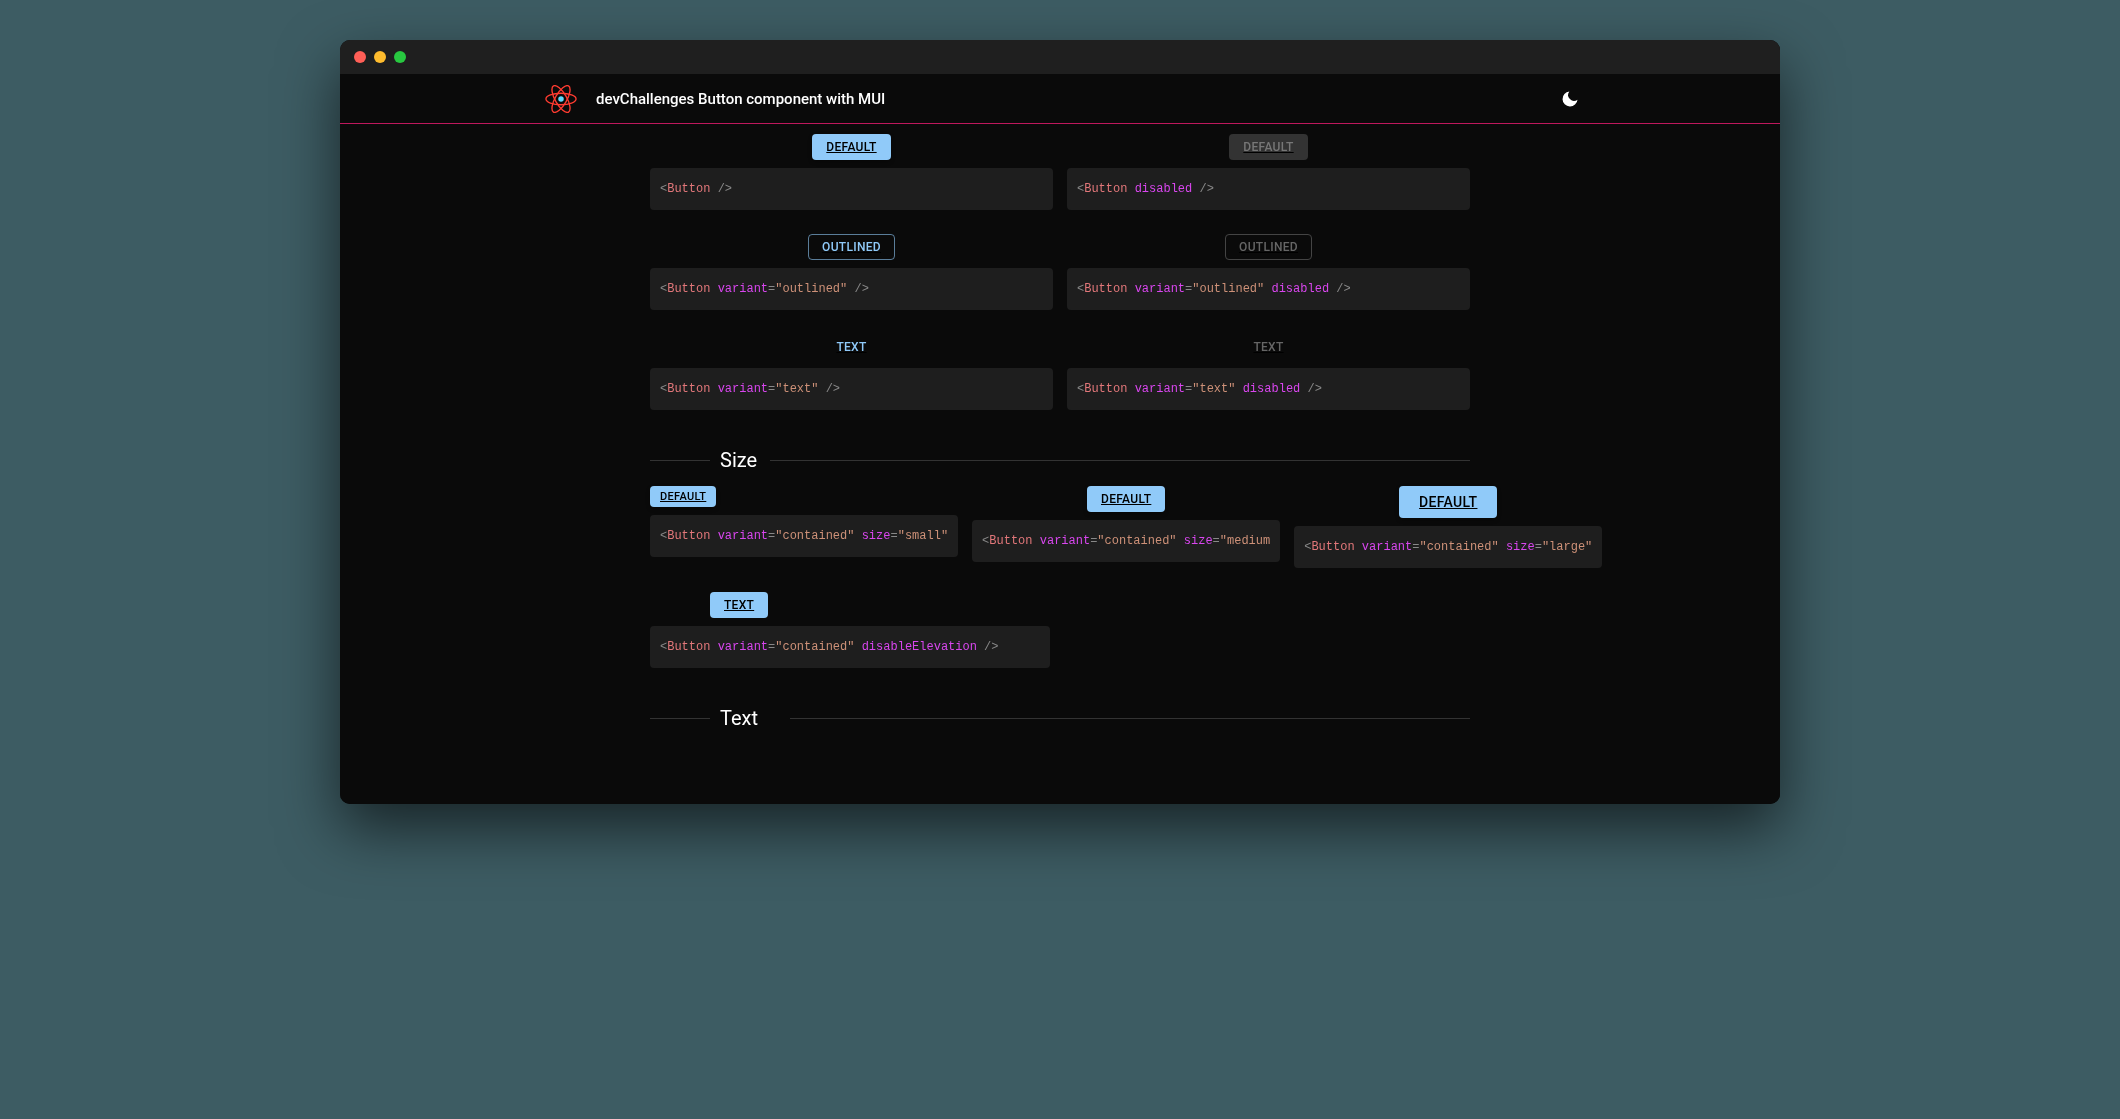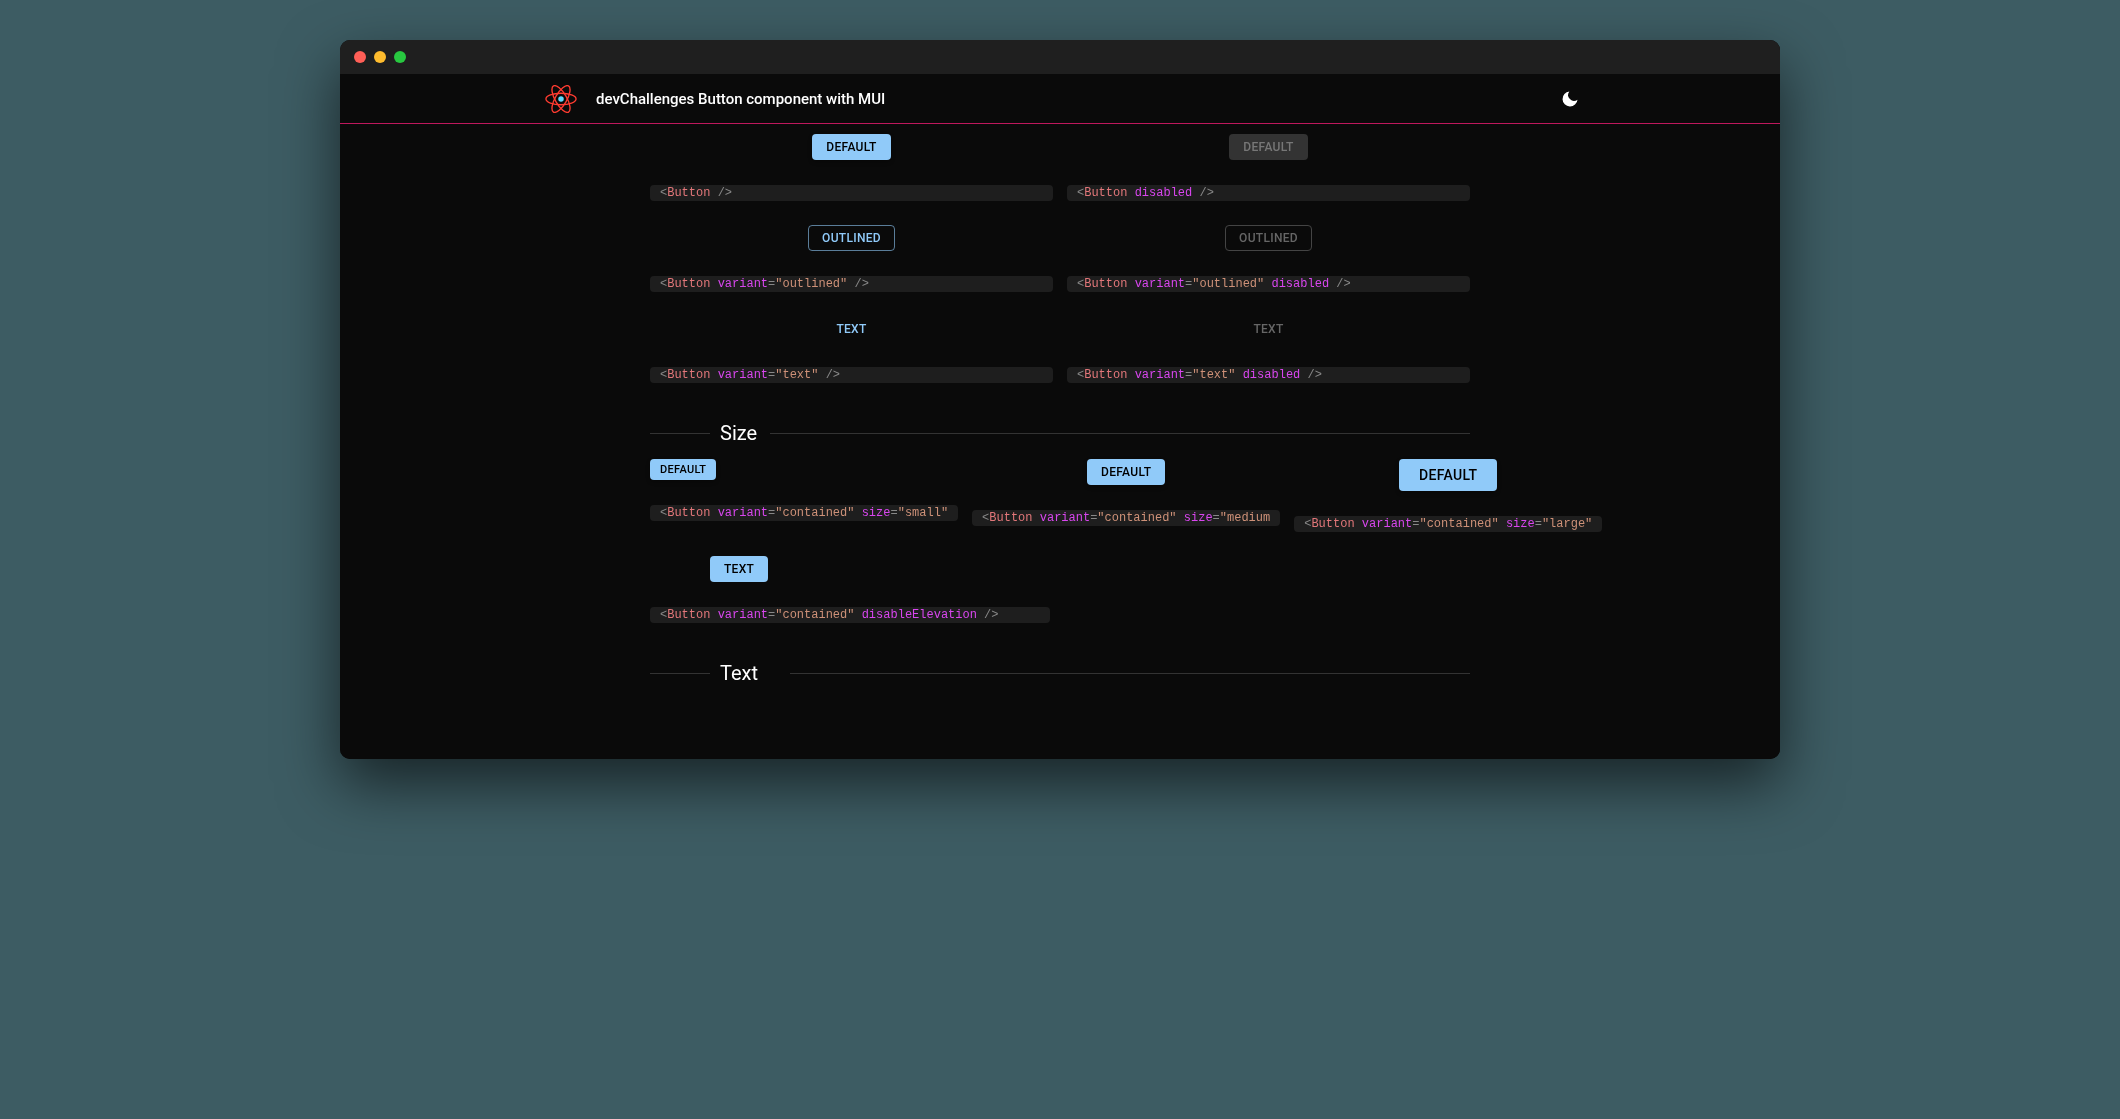--- a/index.html
+++ b/index.html
@@ -82,21 +82,21 @@
     .section-heading.s-size::after { left: 120px; }
     .section-heading.s-shadow::after { left: 260px; }
     .section-heading.s-icons::after { left: 140px; }
 
     .grid-2 { display: grid; grid-template-columns: 1fr 1fr; gap: 14px; margin-bottom: 24px; }
     .grid-3 { display: grid; grid-template-columns: 1fr 1fr 1fr; gap: 14px; margin-bottom: 24px; }
     .grid-1 { display: grid; grid-template-columns: 400px; gap: 14px; margin-bottom: 24px; }
 
     .demo-cell { display: flex; flex-direction: column; align-items: center; }
     .demo-cell.left { align-items: flex-start; }
-    .demo-btn-wrap { display: flex; justify-content: center; width: 100%; margin-bottom: 8px; }
+    .demo-btn-wrap { display: flex; justify-content: center; width: 100%; margin-bottom: 8px; text-decoration: underline; }
 
     .btn {
       font-family: inherit;
       font-size: 12px;
       font-weight: 500;
       border-radius: 4px;
       text-transform: uppercase;
       letter-spacing: 0.3px;
       cursor: pointer;
       border: none;
@@ -111,25 +111,24 @@
     .btn.small { padding: 4px 10px; font-size: 11px; }
     .btn.medium { padding: 6px 14px; font-size: 12px; }
     .btn.large { padding: 8px 20px; font-size: 14px; }
 
     .code-block {
       width: 100%;
       background: #1e1e1e;
       color: #ddd;
       font-family: 'SFMono-Regular', Consolas, 'Liberation Mono', Menlo, monospace;
       font-size: 12px;
-      padding: 1px 10px;
+      padding: 14px 10px;
       border-radius: 4px;
       white-space: nowrap;
       overflow: hidden;
-      margin-top: 17px;
     }
     .c-punc { color: #888; }
     .c-tag { color: #e2777a; }
     .c-attr { color: #d946ef; }
     .c-eq { color: #888; }
     .c-str { color: #ce9178; }
   </style>
 </head>
 <body>
 

